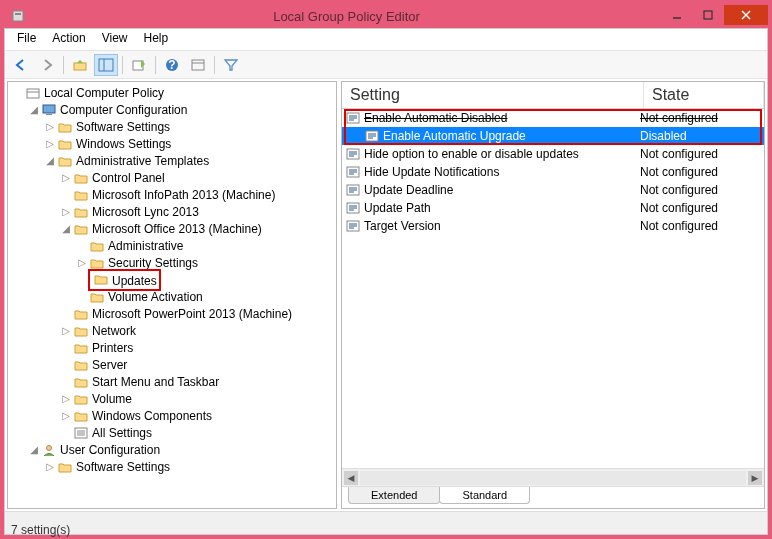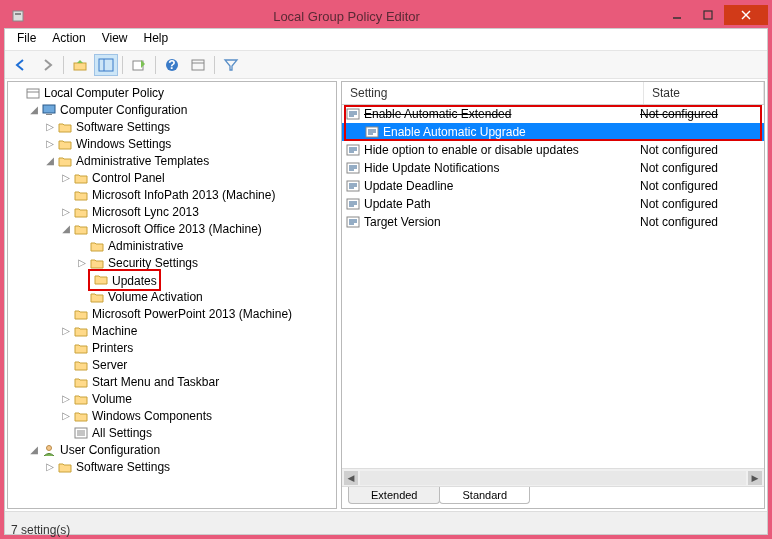--- a/index.html
+++ b/index.html
@@ -21,21 +21,21 @@
 .content { flex: 1; display: flex; min-height: 0; }
 .tree-panel { width: 330px; border: 1px solid #b9b9b9; margin: 2px; overflow: auto; background: #fff; padding: 2px 0; }
 .tree ul { list-style: none; padding-left: 16px; }
 .tree > ul { padding-left: 4px; }
 .tree-row { display: flex; align-items: center; height: 17px; white-space: nowrap; cursor: default; }
 .exp { width: 12px; text-align: center; color: #888; font-size: 10px; display: inline-block; }
 .tree-icon { width: 16px; height: 14px; margin: 0 3px 0 1px; display: inline-flex; align-items: center; justify-content: center; }
 .highlight-red { border: 2px solid #d00; padding: 1px 2px; }
 .list-panel { flex: 1; border: 1px solid #b9b9b9; margin: 2px; display: flex; flex-direction: column; background: #fff; min-width: 0; }
 .list-header { display: flex; border-bottom: 1px solid #d0d0d0; background: #fff; }
-.list-header .col { padding: 4px 8px; font-size: 12px; color: #333; border-right: 1px solid #e5e5e5; }
+.list-header .col { padding: 4px 8px; font-size: 16px; color: #333; border-right: 1px solid #e5e5e5; }
 .col-setting { flex: 1; }
 .col-state { width: 120px; }
 .list-body { flex: 1; overflow: auto; position: relative; }
 .list-row { display: flex; align-items: center; height: 18px; padding: 0 4px; cursor: default; }
 .list-row .cell-setting { flex: 1; display: flex; align-items: center; gap: 4px; white-space: nowrap; overflow: hidden; }
 .list-row .cell-state { width: 120px; }
 .list-row.selected { background: #0a84ff; color: white; padding-left: 23px; }
 .list-row.strike .cell-setting span:last-child, .list-row.strike .cell-state { text-decoration: line-through; }
 .highlight-box { position: absolute; border: 2px solid #d00; pointer-events: none; }
 .scroll-x { height: 18px; border-top: 1px solid #ddd; display: flex; align-items: center; background: #f0f0f0; padding: 0 2px; gap: 2px; }
@@ -301,21 +301,21 @@
                             </div>
                           </li>
                         <li>
                             <div class="tree-row">
                               <span class="exp">▷</span>
                               <span class="tree-icon">
                                 <svg width="14" height="12">
                                   <path d="M1 3h4l1 1h7v7H1z" fill="#ffda8a" stroke="#c9a23a"></path>
                                 </svg>
                               </span>
-                              <span>Machine</span>
+                              <span>Network</span>
                             </div>
                           </li>
                         <li>
                             <div class="tree-row">
                               <span class="exp"></span>
                               <span class="tree-icon">
                                 <svg width="14" height="12">
                                   <path d="M1 3h4l1 1h7v7H1z" fill="#ffda8a" stroke="#c9a23a"></path>
                                 </svg>
                               </span>
@@ -425,36 +425,37 @@
         <div class="list-row strike">
               <div class="cell-setting">
                 <span>
                   <svg width="14" height="12">
                     <rect x="1" y="1" width="12" height="10" fill="#fff" stroke="#888"></rect>
                     <line x1="3" y1="4" x2="11" y2="4" stroke="#2a5a8a"></line>
                     <line x1="3" y1="6" x2="11" y2="6" stroke="#2a5a8a"></line>
                     <line x1="3" y1="8" x2="8" y2="8" stroke="#2a5a8a"></line>
                   </svg>
                 </span>
-                <span>Enable Automatic Extended</span>
+                <span>Enable Automatic Disabled</span>
               </div>
               <div class="cell-state">Not configured</div>
             </div>
             <div class="list-row selected">
               <div class="cell-setting">
                 <span>
                   <svg width="14" height="12">
                     <rect x="1" y="1" width="12" height="10" fill="#fff" stroke="#888"></rect>
                     <line x1="3" y1="4" x2="11" y2="4" stroke="#2a5a8a"></line>
                     <line x1="3" y1="6" x2="11" y2="6" stroke="#2a5a8a"></line>
                     <line x1="3" y1="8" x2="8" y2="8" stroke="#2a5a8a"></line>
                   </svg>
                 </span>
                 <span>Enable Automatic Upgrade</span>
               </div>
+              <div class="cell-state">Disabled</div>
             </div>
             <div class="list-row">
               <div class="cell-setting">
                 <span>
                   <svg width="14" height="12">
                     <rect x="1" y="1" width="12" height="10" fill="#fff" stroke="#888"></rect>
                     <line x1="3" y1="4" x2="11" y2="4" stroke="#2a5a8a"></line>
                     <line x1="3" y1="6" x2="11" y2="6" stroke="#2a5a8a"></line>
                     <line x1="3" y1="8" x2="8" y2="8" stroke="#2a5a8a"></line>
                   </svg>

